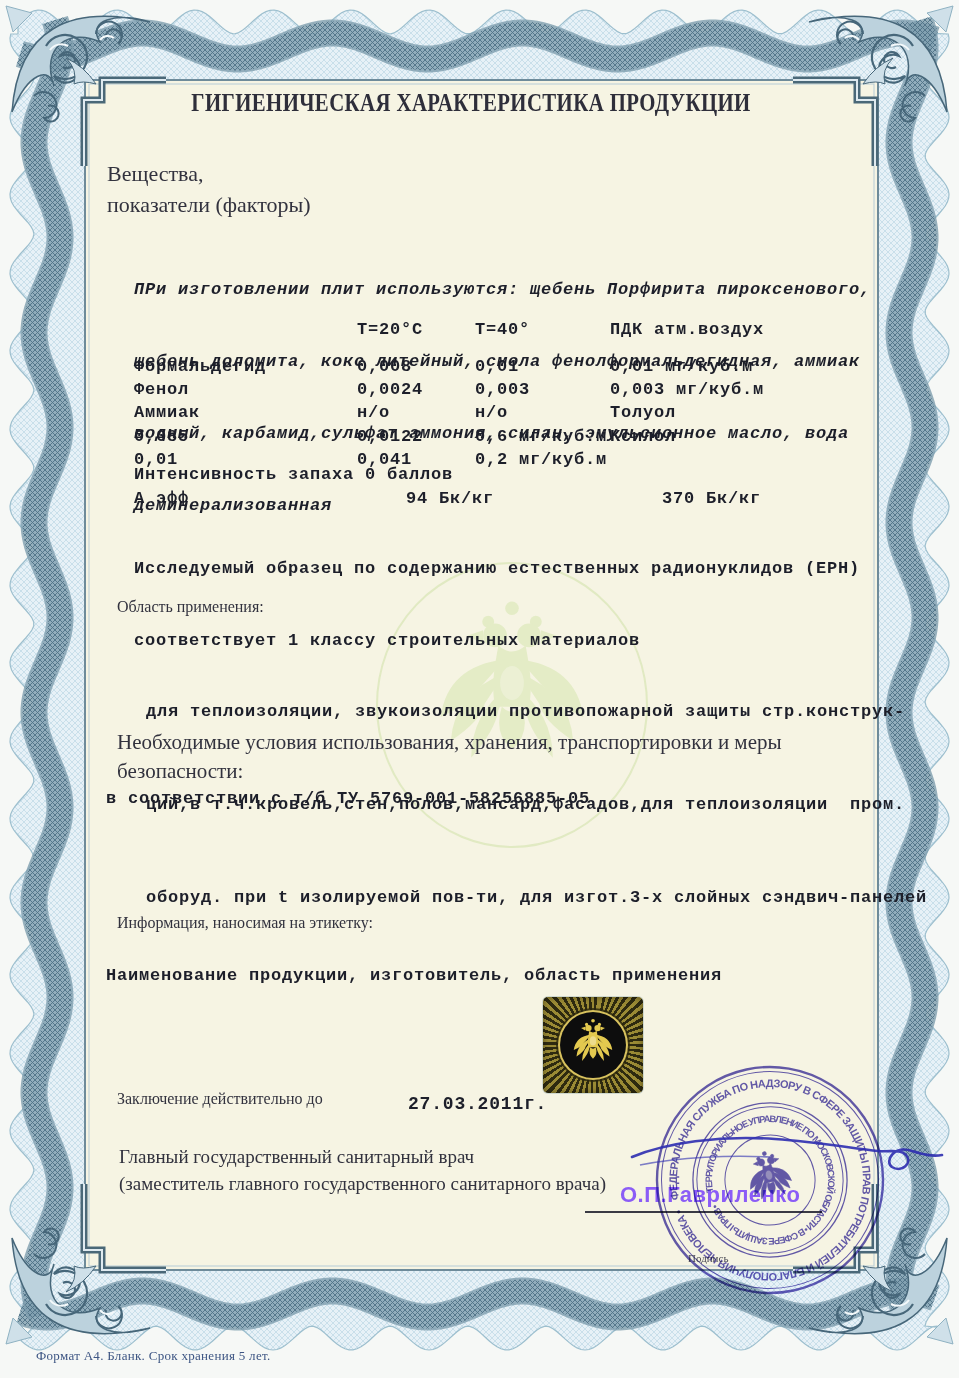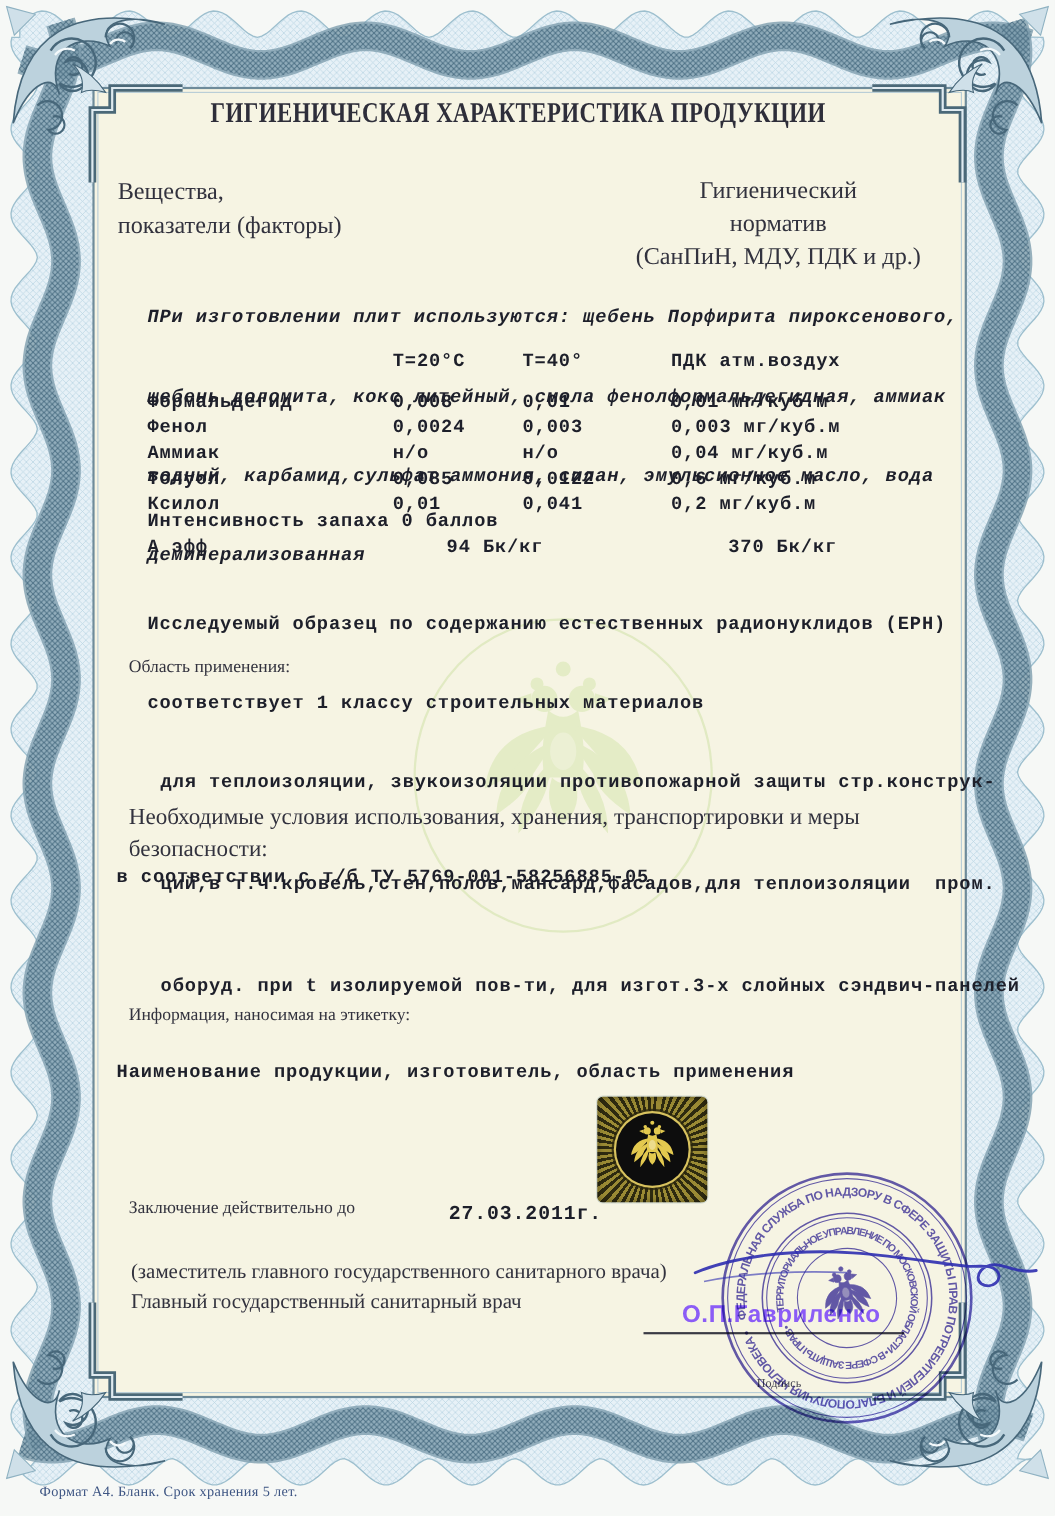--- a/index.html
+++ b/index.html
@@ -109,44 +109,39 @@
     <use href="#corn" transform="translate(0,1350) scale(1,-1)"></use>
     <use href="#corn" transform="translate(959,1350) scale(-1,-1)"></use>
   </svg>
 
   <div class="abs serif title">ГИГИЕНИЧЕСКАЯ ХАРАКТЕРИСТИКА ПРОДУКЦИИ</div>
 
   <div class="abs hdr-left serif">
     <div>Вещества,</div>
     <div>показатели (факторы)</div>
   </div>
-  <div class="abs hdr-right serif">
-    <div>Гигиенический</div>
-    <div>норматив</div>
-    <div>(СанПиН, МДУ, ПДК и др.)</div>
-  </div>
 
   <div class="abs mono mono-par" style="left:134px;top:230px;font-style:italic;">
     <div>ПРи изготовлении плит используются: щебень Порфирита пироксенового,</div>
     <div>щебень доломита, кокс литейный, смола фенолформальдегидная, аммиак</div>
     <div>водный, карбамид,сульфат аммония, силан, эмульсионное масло, вода</div>
     <div>деминерализованная</div>
   </div>
 
   <div class="abs mono tblhead" style="left:134px;top:318px;right:40px;">
     <span></span>
     <span>Т=20°С</span>
     <span>Т=40°</span>
     <span>ПДК атм.воздух</span>
   </div>
 
   <div class="abs mono tbl" style="left:134px;top:355px;right:40px;">
     <span>Формальдегид</span><span>0,008</span><span>0,01</span><span>0,01 мг/куб.м</span>
     <span>Фенол</span><span>0,0024</span><span>0,003</span><span>0,003 мг/куб.м</span>
-    <span>Аммиак</span><span>н/о</span><span>н/о</span><span>0,04 мг/куб.м</span>
+    <span>Аммиак</span><span>н/о</span><span>н/о</span>
     <span>Толуол</span><span>0,085</span><span>0,0122</span><span>0,6 мг/куб.м</span>
     <span>Ксилол</span><span>0,01</span><span>0,041</span><span>0,2 мг/куб.м</span>
   </div>
 
   <div class="abs mono" style="left:134px;top:465px;">Интенсивность запаха 0 баллов</div>
 
   <div class="abs mono aeff" style="left:134px;top:487px;right:40px;">
     <span>А эфф</span>
     <span>94 Бк/кг</span>
     <span>370 Бк/кг</span>
@@ -178,22 +173,22 @@
       <svg width="46" height="55" viewBox="0 0 100 120">
           <use href="#eagleG" style="color:#e3c94f"></use>
         </svg>
     </div>
   </div>
 
   <div class="abs serif h-serif" style="left:117px;top:1090px;text-align:right;">Заключение действительно до</div>
   <div class="abs mono" style="left:408px;top:1094px;font-size:18px;">27.03.2011г.</div>
 
   <div class="abs serif" style="left:119px;top:1144px;font-size:19px;line-height:26.5px;">
+    <div>Главный государственный санитарный врач</div>
     <div>(заместитель главного государственного санитарного врача)</div>
-    <div>Главный государственный санитарный врач</div>
   </div>
 
   <svg id="stamp" class="abs" width="244" height="244" viewBox="0 0 244 244">
     <g transform="rotate(-12 122 122)" fill="none" stroke="#4a3fae">
       <circle cx="122" cy="122" r="113" stroke-width="2.4"></circle>
       <circle cx="122" cy="122" r="108.5" stroke-width="1"></circle>
       <circle cx="122" cy="122" r="77" stroke-width="1.4"></circle>
       <circle cx="122" cy="122" r="73" stroke-width="1"></circle>
       <circle cx="122" cy="122" r="45" stroke-width="1"></circle>
       <path id="ringOuterPath" d="M29,122 a93,93 0 1 1 0,0.01" stroke="none"></path>

